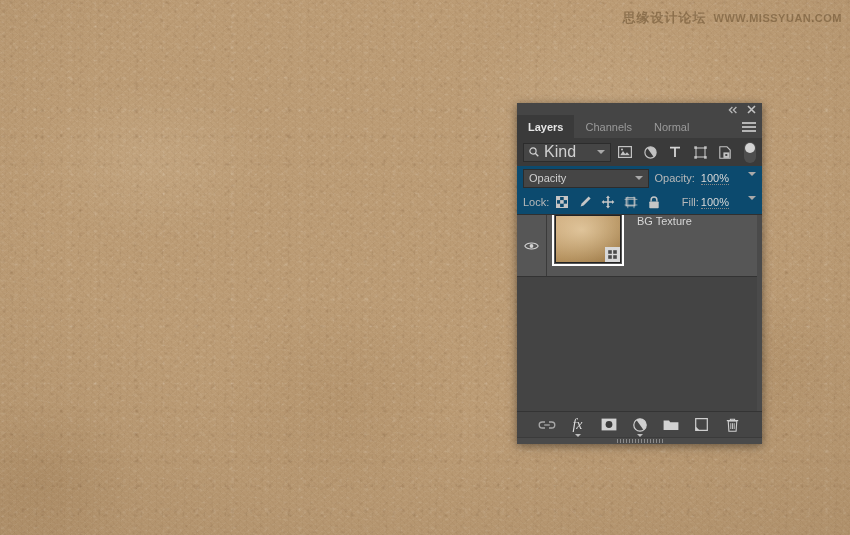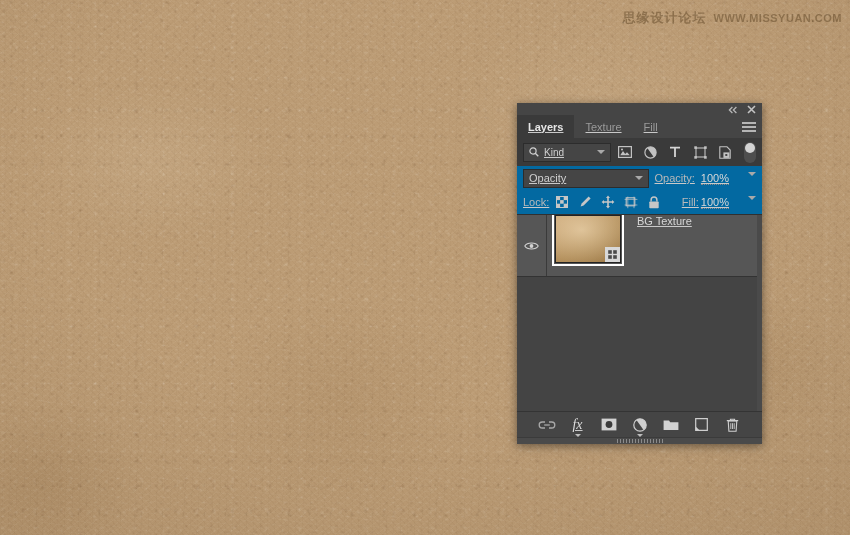--- a/index.html
+++ b/index.html
@@ -82,27 +82,26 @@
   #watermark .cn { font-size: 13px; letter-spacing: 1px; font-weight: bold; }
   #watermark .en { font-size: 11px; letter-spacing: .5px; font-weight: bold; }
 
   
   #layers-panel {
     position: absolute;
     left: 517px;
     top: 103px;
     width: 245px;
     height: 341px;
-    background: #0369a1;
+    background: #0c4a6e;
     box-shadow: 0 2px 9px rgba(0,0,0,.45);
     font-size: 11px;
     color: #c9c9c9;
     display: flex;
     flex-direction: column;
-    text-decoration: underline;
   }
 
   
   .panel-titlebar {
     height: 12px;
     background: #454545;
     position: relative;
     flex: none;
   }
   .tb-btn {
@@ -158,21 +157,21 @@
     flex: none;
   }
   .kind-select {
     width: 88px; height: 19px;
     background: #454545;
     border: 1px solid #2c2c2c;
     display: flex; align-items: center;
     padding: 0 5px;
     gap: 5px;
     color: #d0d0d0;
-    font-size: 10px;
+    font-size: 16px;
   }
   .kind-select .cv { margin-left: auto; }
   .fi {
     width: 22px; height: 20px;
     display: flex; align-items: center; justify-content: center;
     color: #c2c2c2;
   }
   .pill {
     margin-left: auto;
     width: 12px; height: 21px;
@@ -375,24 +374,24 @@
           <path d="M1 1 L8 8 M8 1 L1 8" stroke="#c3c3c3" stroke-width="1.6" fill="none"></path>
         </svg>
       </div>
     </div>
 
     <div class="tab-row">
       <div class="tab active">
           <span>Layers</span>
         </div>
       <div class="tab">
-          <span>Texture</span>
+          <span>Channels</span>
         </div>
       <div class="tab">
-          <span>Fill</span>
+          <span>Normal</span>
         </div>
       <div class="panel-menu">
           <i></i>
           <i></i>
           <i></i>
         </div>
     </div>
 
     <div class="filter-row">
       <div class="kind-select">

